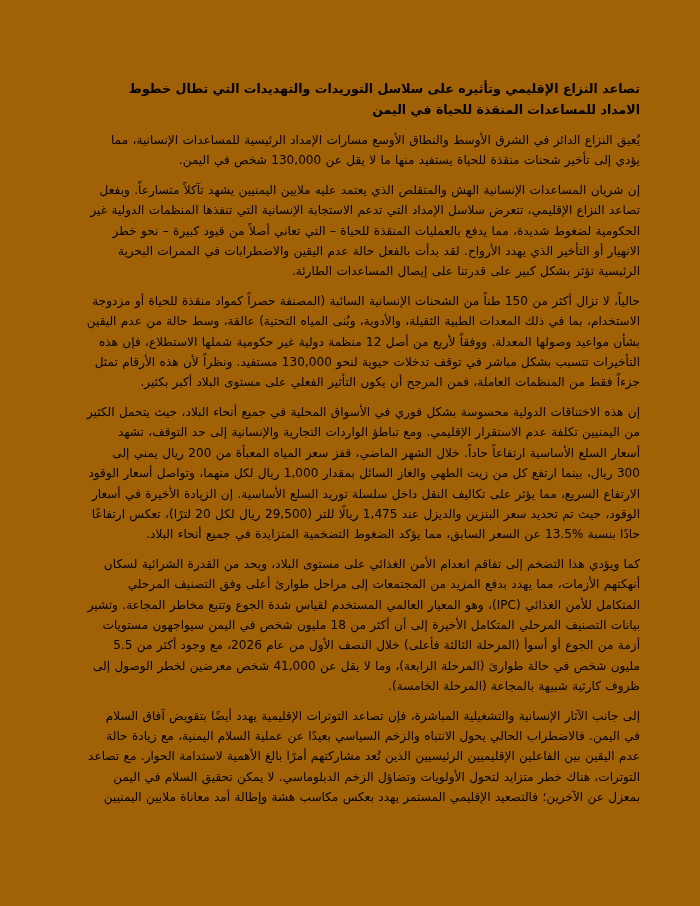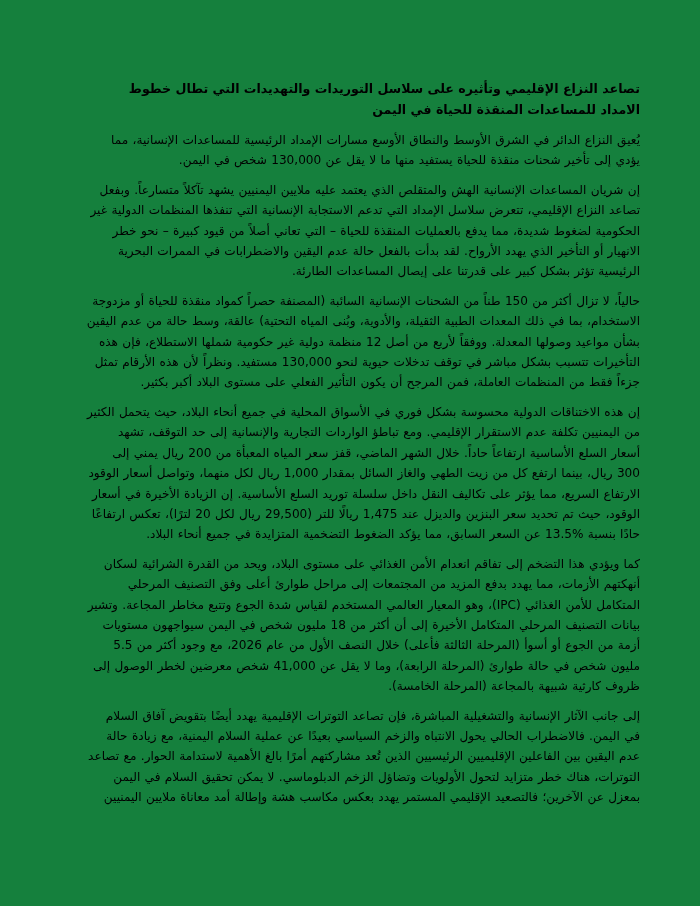--- a/index.html
+++ b/index.html
@@ -4,21 +4,21 @@
 <style>
   html, body {
     margin: 0;
     padding: 0;
     background: #ffffff;
   }
   .page {
     position: relative;
     width: 700px;
     height: 906px;
-    background: #15803d;
+    background: #a16207;
     box-sizing: border-box;
     padding: 78px 60px 0 86px; 
     direction: rtl;
     overflow: hidden;
     font-family: "DejaVu Sans", sans-serif;
     color: #000000;
   }
   .doc-title {
     font-size: 12.6px;
     font-weight: bold;

